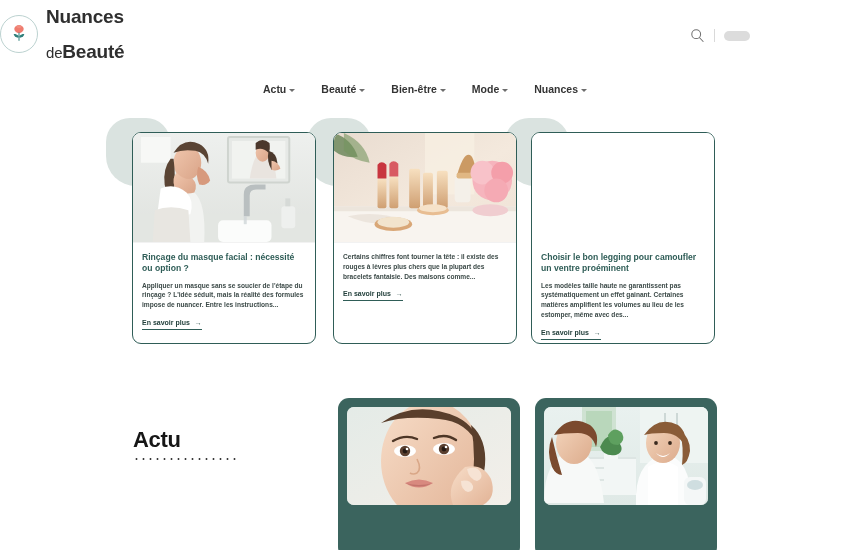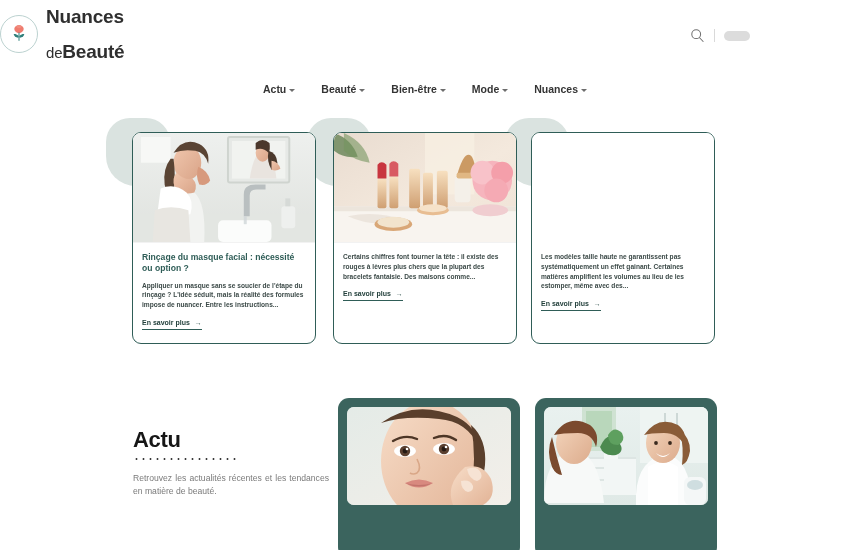--- a/index.html
+++ b/index.html
@@ -375,33 +375,33 @@
           </span>
         </div>
       </article>
     </div>
 
     <div class="card-wrap c2">
       <div class="blob"></div>
       <article class="card">
         <div class="card-img blank"></div>
         <div class="card-body">
+          <h3 class="card-title">Choisir le bon legging pour camoufler un ventre proéminent</h3>
           <p class="card-excerpt">Les modèles taille haute ne garantissent pas systématiquement un effet gainant. Certaines matières amplifient les volumes au lieu de les estomper, même avec des...</p>
           <span class="card-link">
             <span>En savoir plus</span><span class="arrow">→</span>
           </span>
         </div>
       </article>
     </div>
   </div>
 
   <div class="actu-left">
     <h2 class="actu-title">Actu</h2>
     <div class="dots"></div>
-    <p class="actu-desc">Retrouvez les actualités récentes et les tendances en matière de beauté.</p>
   </div>
 
   <article class="bottom-card b0">
     <div class="bc-img">
       <svg viewBox="0 0 164 98" preserveAspectRatio="none">
         <defs>
           <linearGradient id="bg1" x1="0" y1="0" x2="1" y2="1">
             <stop offset="0" stop-color="#e4ebe7"></stop>
               <stop offset="1" stop-color="#f3efe9"></stop>
           </linearGradient>

